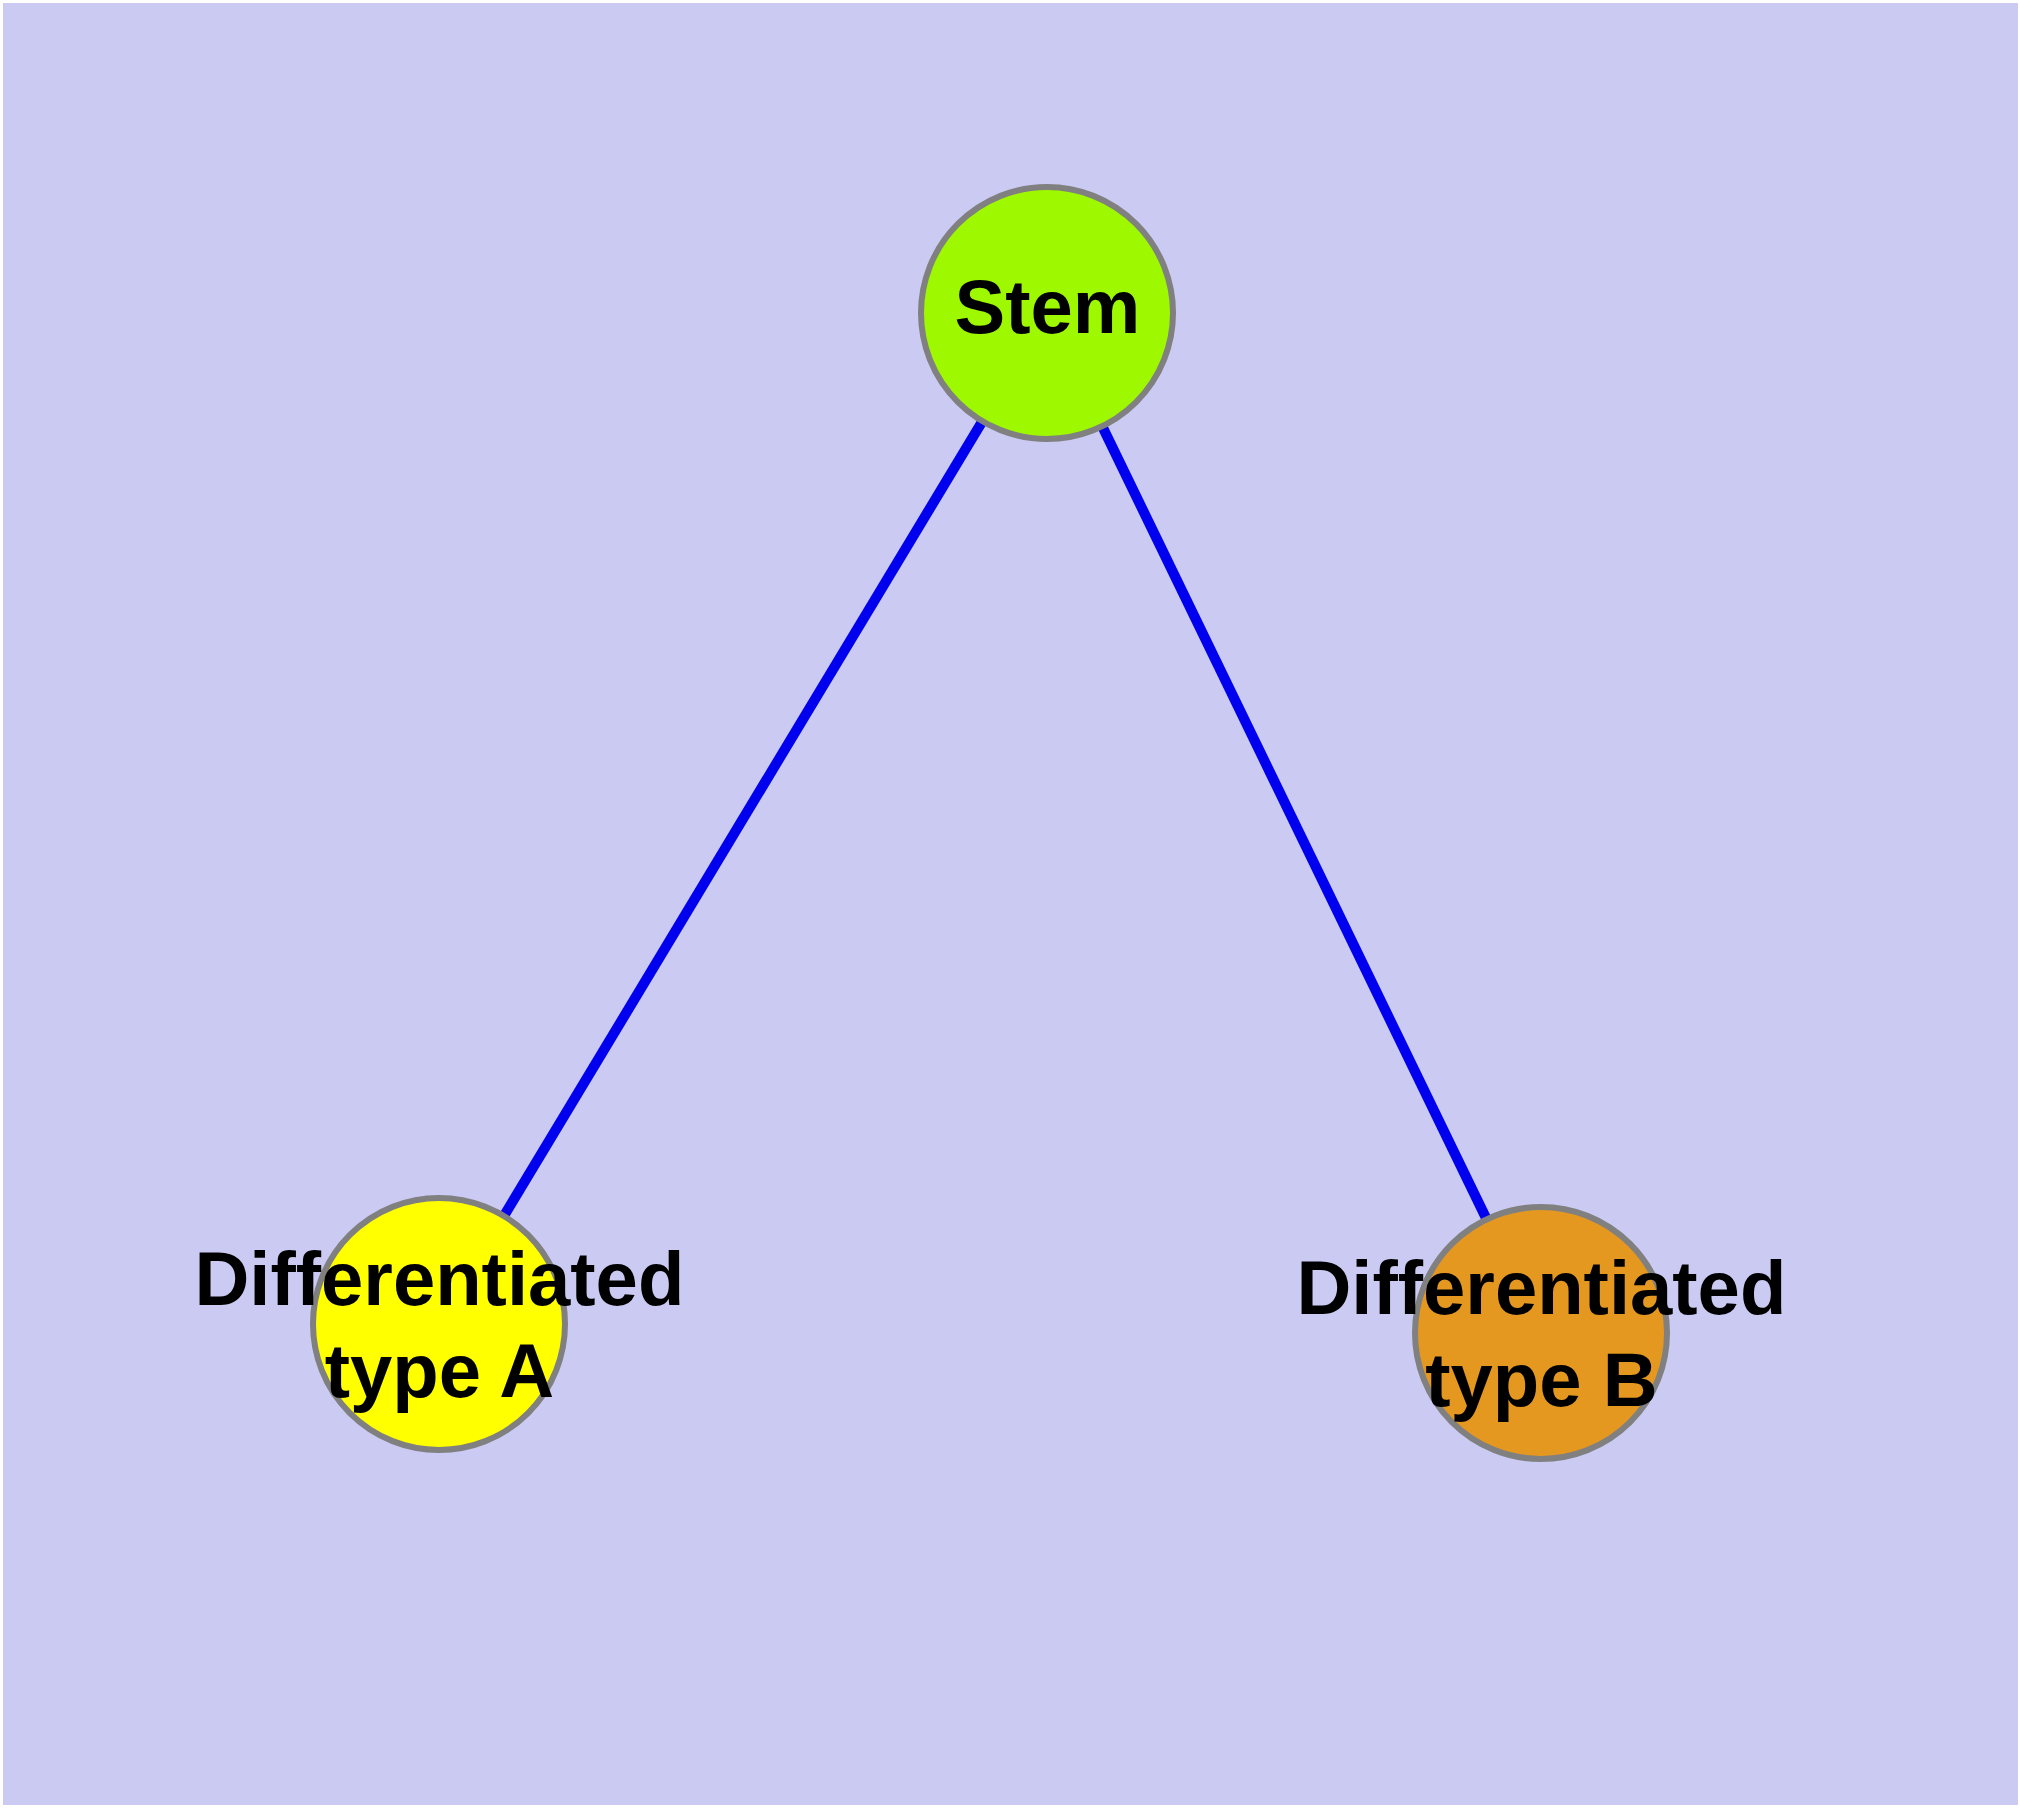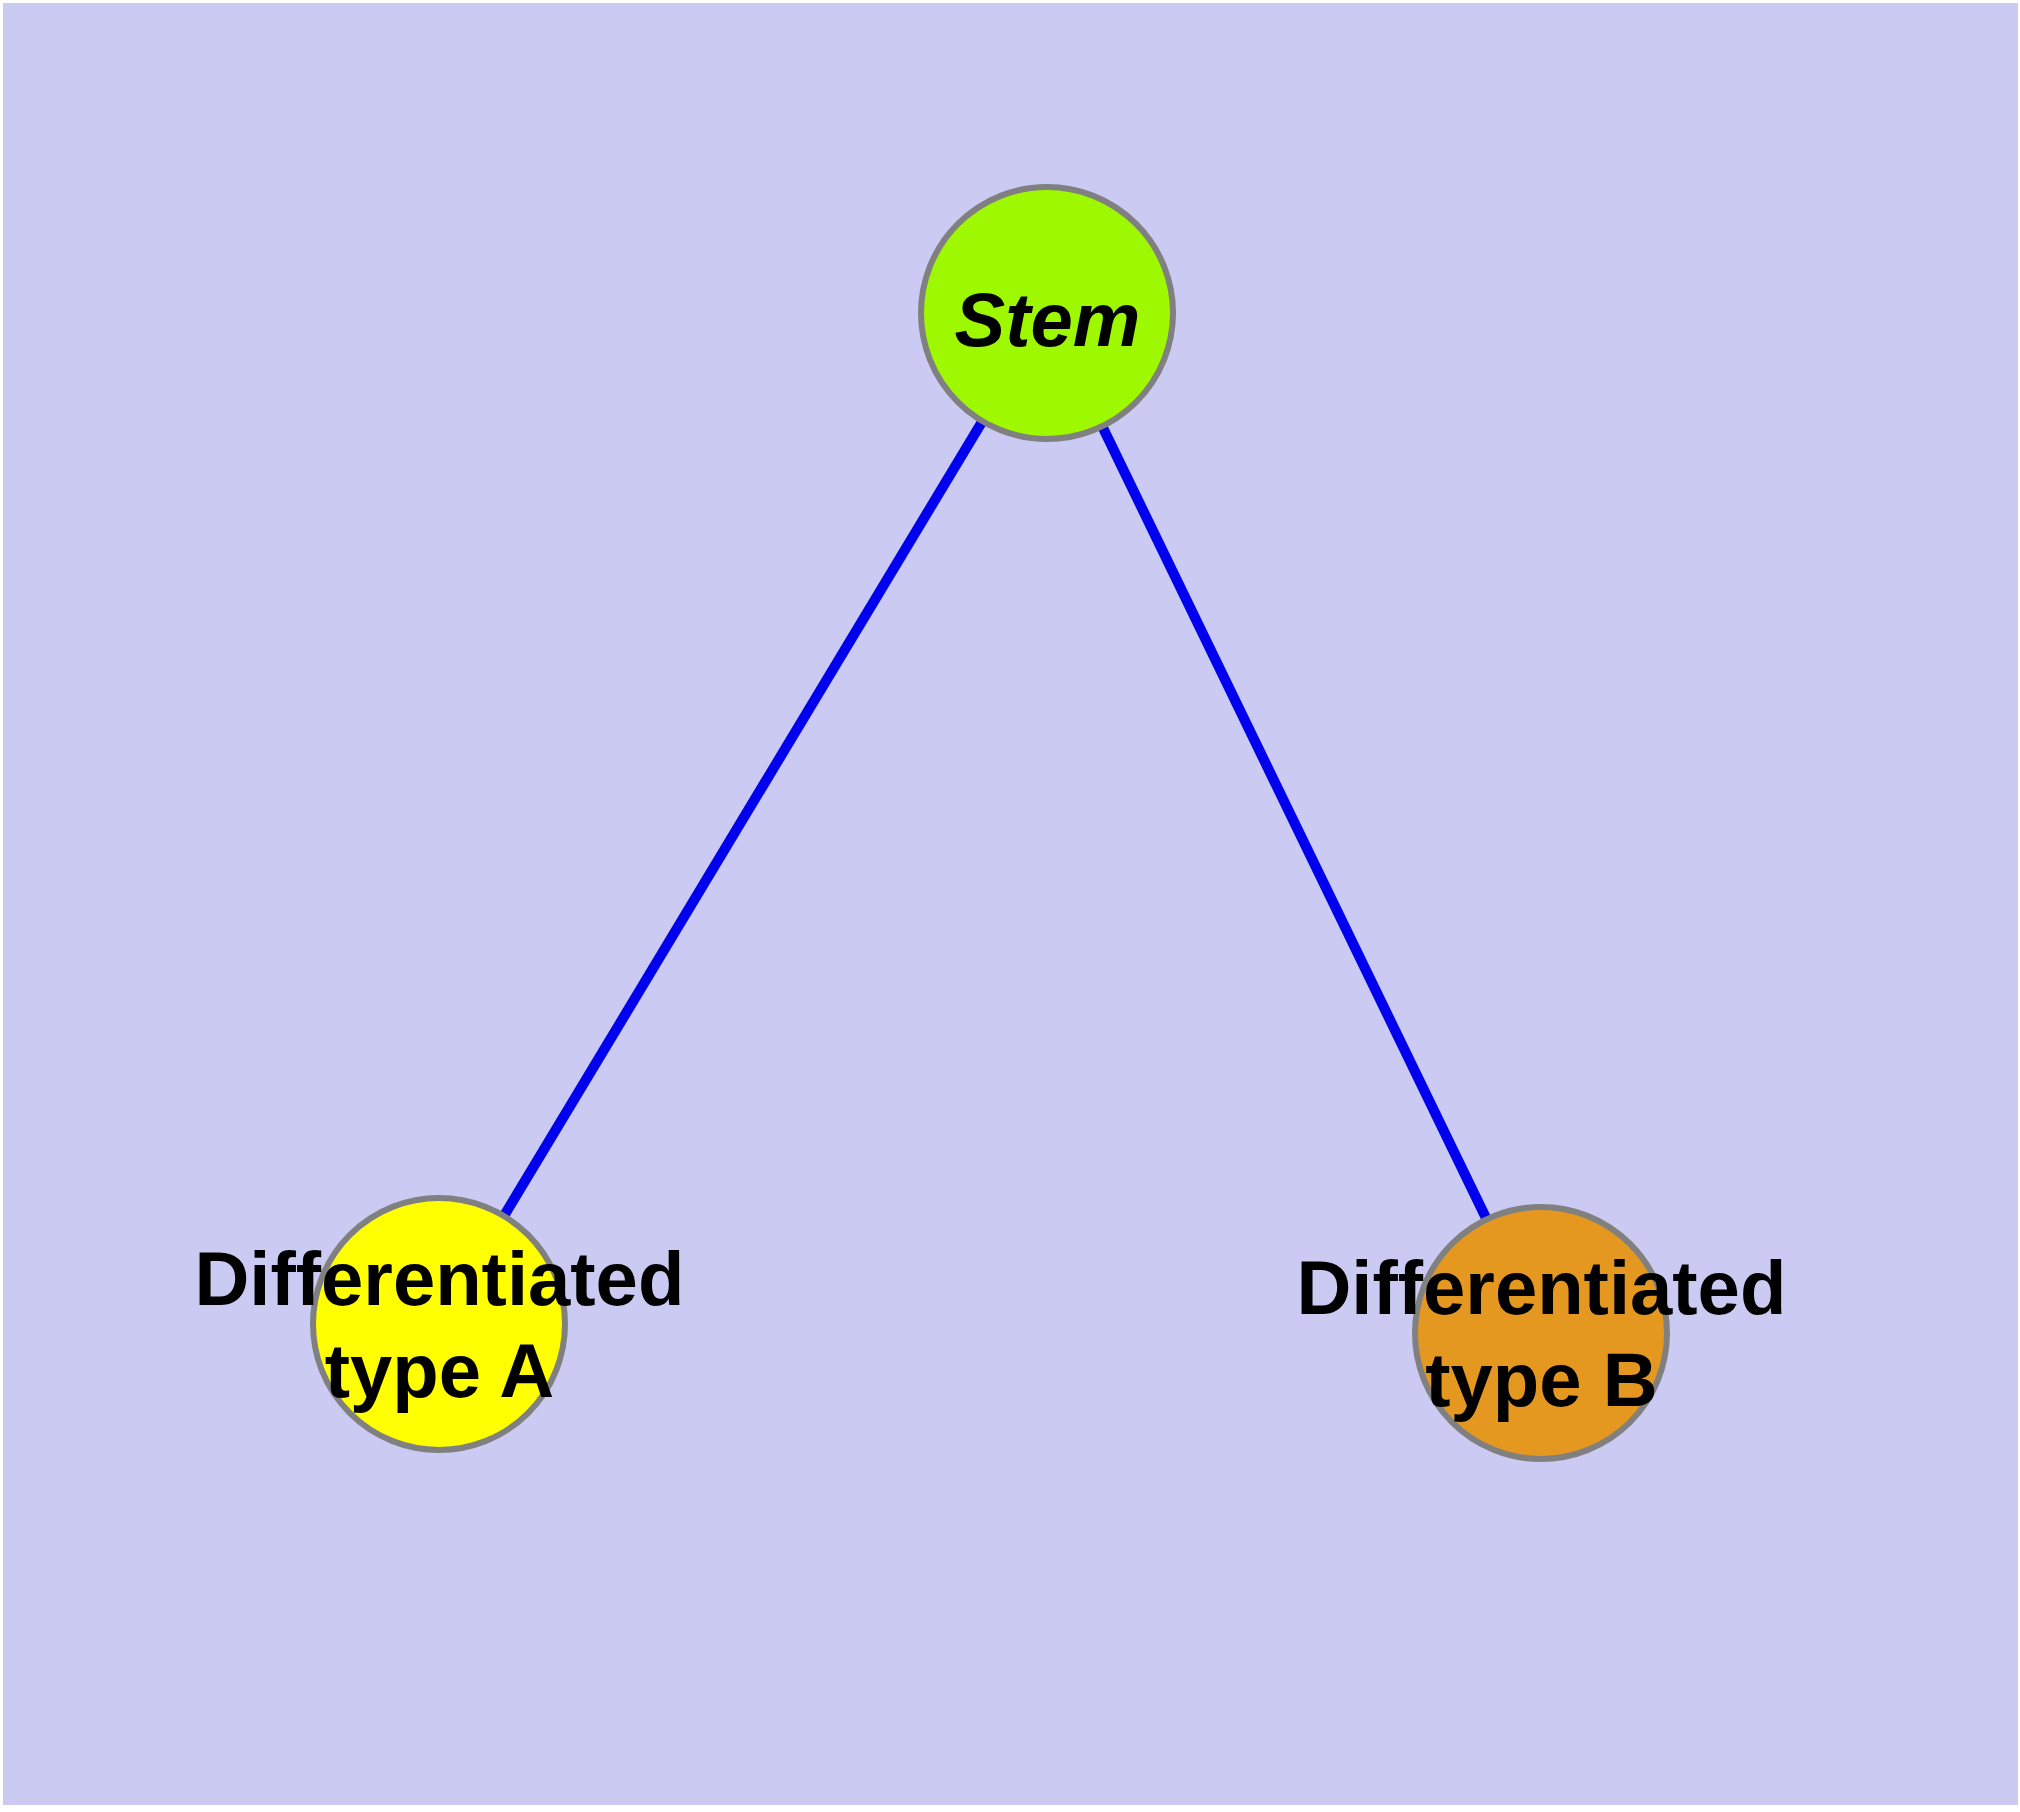--- a/index.html
+++ b/index.html
@@ -51,21 +51,21 @@
     position: absolute;
     transform: translate(-50%, -50%);
     white-space: pre-line;
     text-align: center;
     font-weight: 700;
     font-size: 76px;
     line-height: 1.2;
     color: #000000;
     pointer-events: none;
   }
-  .label-stem { left: 1044px; top: 317px; font-style: italic; }
+  .label-stem { left: 1044px; top: 304px; }
   .label-a    { left: 436px;  top: 1321px; }
   .label-b    { left: 1538px; top: 1330px; }
 </style>
 </head>
 <body>
 
 <div class="canvas" style="background-color: rgb(202, 202, 242);">
 
   <svg class="edges-layer" viewBox="0 0 2376 2126" preserveAspectRatio="none" aria-hidden="true">
     <line class="edge" x1="1232" y1="366" x2="514" y2="1559" style="stroke: rgb(0, 0, 238);"></line>

